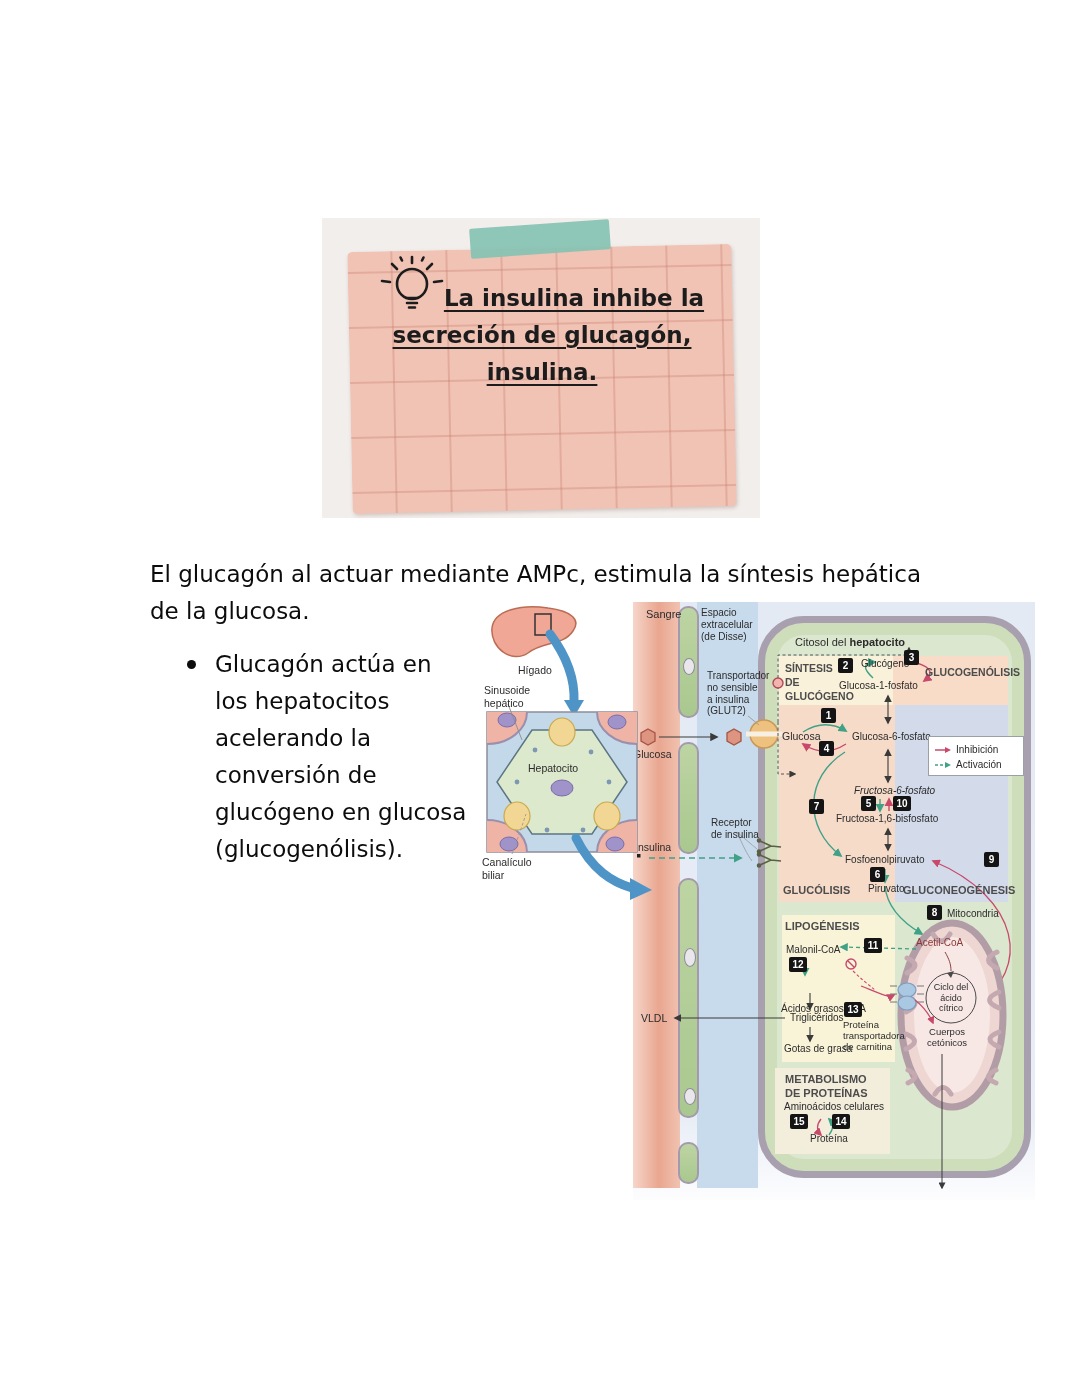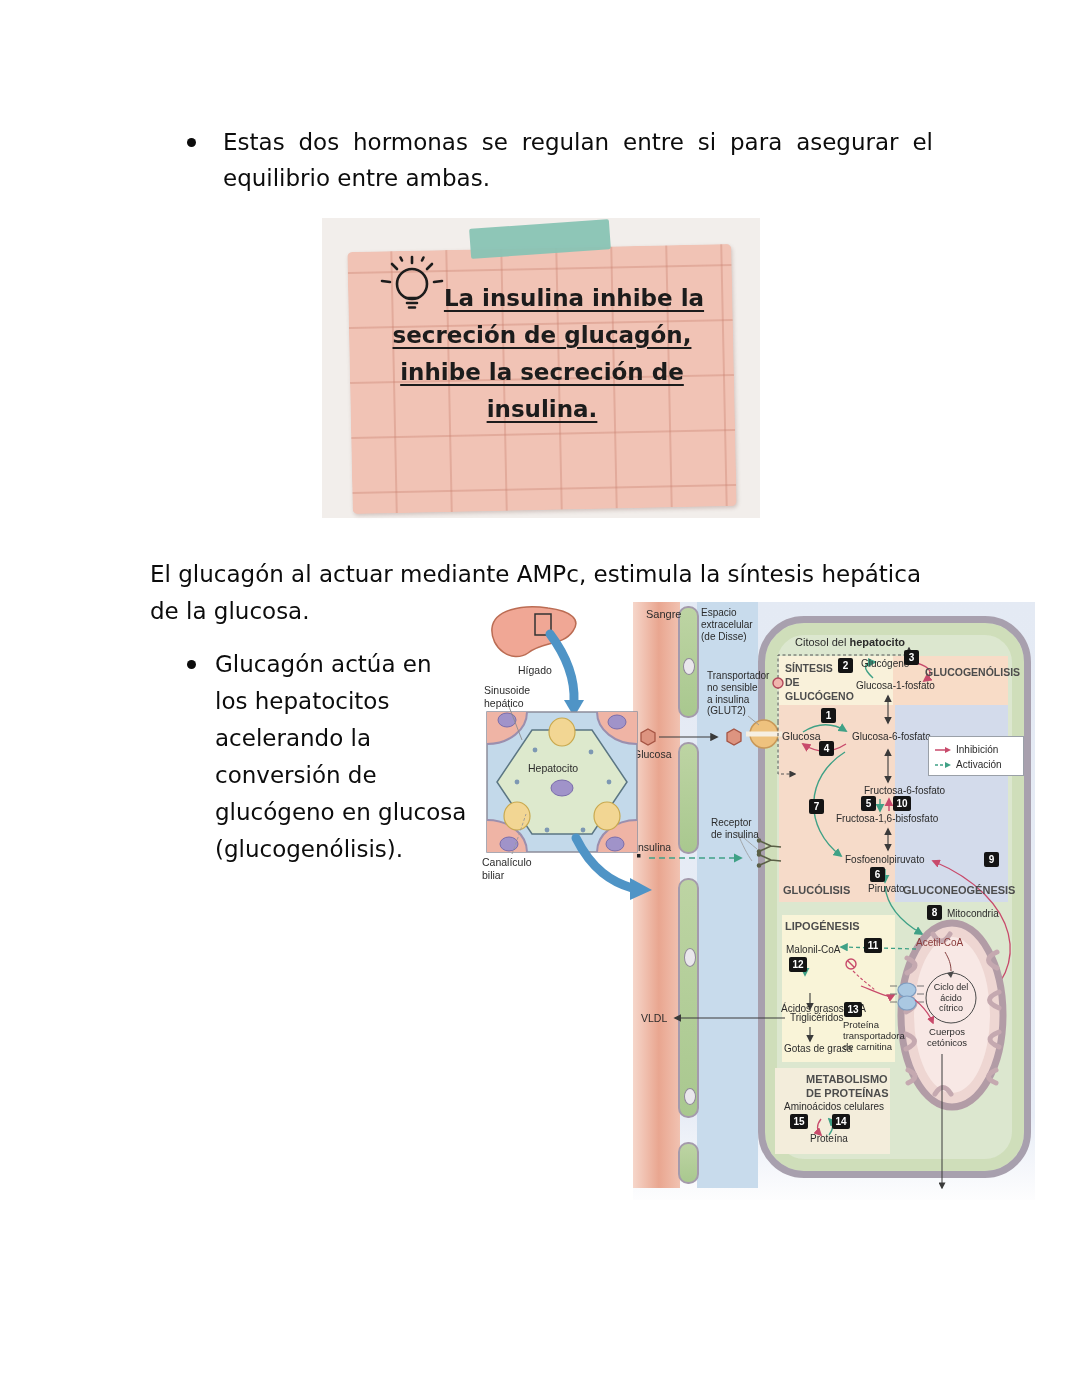--- a/index.html
+++ b/index.html
@@ -66,45 +66,40 @@
   #legend { position:absolute; left:295px; top:134px; width:96px; height:40px; background:#fff;
             border:1px solid #9aa0a8; z-index:6; padding:5px 5px 0 5px; }
   .leg-row { display:flex; align-items:center; gap:4px; height:15px; }
   .leg-row span { font-size:10px; color:#2b2b2b; }
 </style>
 </head>
 <body>
 
 <div id="page">
 
-  <div id="top-bullet">
-    <div class="bullet-dot" style="left:2px; top:14px;"></div>
-    <div class="txt">Estas dos hormonas se regulan entre si para asegurar el equilibrio entre ambas.</div>
-  </div>
 
   <div id="note-wrap">
     <div id="note"></div>
     <div id="tape"></div>
     <svg id="bulb" viewBox="0 0 76 76">
       <g fill="none" stroke="#1c1c1c" stroke-width="2.6" stroke-linecap="round">
         <circle cx="38" cy="32" r="15"></circle>
         <path d="M32,46 h12 M33,51 h10 M35,55.5 h6"></path>
         <path d="M38,11 v-6"></path>
         <path d="M23,17 l-5,-5"></path>
         <path d="M53,17 l5,-5"></path>
         <path d="M16,30 l-8,-1"></path>
         <path d="M60,30 l8,-1"></path>
         <path d="M28,8.5 l-1.5,-3"></path>
         <path d="M48,8.5 l1.5,-3"></path>
       </g>
     </svg>
     <div id="note-text">
       <span class="ln first">La insulina inhibe la</span>
       <span class="ln">secreción de glucagón,</span>
-      <span class="ln">inhibe la secreción de</span>
       <span class="ln">insulina.</span>
     </div>
   </div>
 
   <div id="para">El glucagón al actuar mediante AMPc, estimula la síntesis hepática de la glucosa.</div>
 
   <ul id="bullets2">
     <li>Glucagón actúa en los hepatocitos acelerando la conversión de glucógeno en glucosa (glucogenólisis).</li>
   </ul>
 
@@ -303,45 +298,45 @@
     <div class="fig-label" style="left:74px; top:68px;">
       <span>Transportador</span><br><span>no sensible</span><br>
       <span>a insulina</span><br><span>(GLUT2)</span>
     </div>
     <div class="fig-label fs105" style="left:0px; top:146px;">Glucosa</div>
     <div class="fig-label fs105 hdr" style="left:152px; top:59px; line-height:1.35;">
       <span>SÍNTESIS</span><br><span>DE</span><br><span>GLUCÓGENO</span>
     </div>
     <div class="fig-label" style="left:228px; top:56px;">Glucógeno</div>
     <div class="fig-label fs105 hdr" style="left:292px; top:64px;">GLUCOGENÓLISIS</div>
-    <div class="fig-label" style="left:223px; top:78px;text-align:right;">Glucosa-1-fosfato</div>
+    <div class="fig-label" style="left:206px; top:78px;text-align:right;">Glucosa-1-fosfato</div>
     <div class="fig-label fs105" style="left:149px; top:128px;">Glucosa</div>
     <div class="fig-label" style="left:219px; top:129px;">Glucosa-6-fosfato</div>
-    <div class="fig-label" style="left:231px; top:183px;">Fructosa-6-fosfato</div>
+    <div class="fig-label" style="left:221px; top:183px;font-style:italic;">Fructosa-6-fosfato</div>
     <div class="fig-label" style="left:203px; top:211px;">Fructosa-1,6-bisfosfato</div>
     <div class="fig-label" style="left:212px; top:252px;">Fosfoenolpiruvato</div>
     <div class="fig-label" style="left:235px; top:281px;">Piruvato</div>
     <div class="fig-label fs11 hdr" style="left:150px; top:282px;">GLUCÓLISIS</div>
     <div class="fig-label fs11 hdr" style="left:270px; top:282px;">GLUCONEOGÉNESIS</div>
     <div class="fig-label" style="left:314px; top:306px;">Mitocondria</div>
     <div class="fig-label fs11 hdr" style="left:152px; top:318px;">LIPOGÉNESIS</div>
     <div class="fig-label" style="left:153px; top:342px;">Malonil-CoA</div>
     <div class="fig-label maroon" style="left:283px; top:335px;">Acetil-CoA</div>
     <div class="fig-label" style="left:148px; top:375px;margin-top:26px;">Ácidos grasos CoA</div>
     <div class="fig-label" style="left:157px; top:410px;">Triglicéridos</div>
     <div class="fig-label" style="left:151px; top:441px;">Gotas de grasa</div>
     <div class="fig-label fs105" style="left:8px; top:410px;">VLDL</div>
     <div class="fig-label fs95" style="left:210px; top:417px;">
       <span>Proteína</span><br><span>transportadora</span><br><span>de carnitina</span>
     </div>
     <div class="fig-label fs9 ctr" style="left:294px; top:380px; width:48px;">Ciclo del ácido cítrico</div>
     <div class="fig-label fs95 ctr" style="left:288px; top:424px; width:52px;">
       <span>Cuerpos</span><br><span>cetónicos</span>
     </div>
-    <div class="fig-label fs11 hdr" style="left:152px; top:470px; line-height:1.3;margin-left:21px;">
+    <div class="fig-label fs11 hdr" style="left:152px; top:470px; line-height:1.3;">
       <span>METABOLISMO</span><br><span>DE PROTEÍNAS</span>
     </div>
     <div class="fig-label" style="left:151px; top:499px;">Aminoácidos celulares</div>
     <div class="fig-label" style="left:177px; top:531px;">Proteína</div>
     <div class="fig-label fs105" style="left:2px; top:239px;">Insulina</div>
     <div class="fig-label" style="left:78px; top:215px;">
       <span>Receptor</span><br><span>de insulina</span>
     </div>
 
     <div id="legend">

